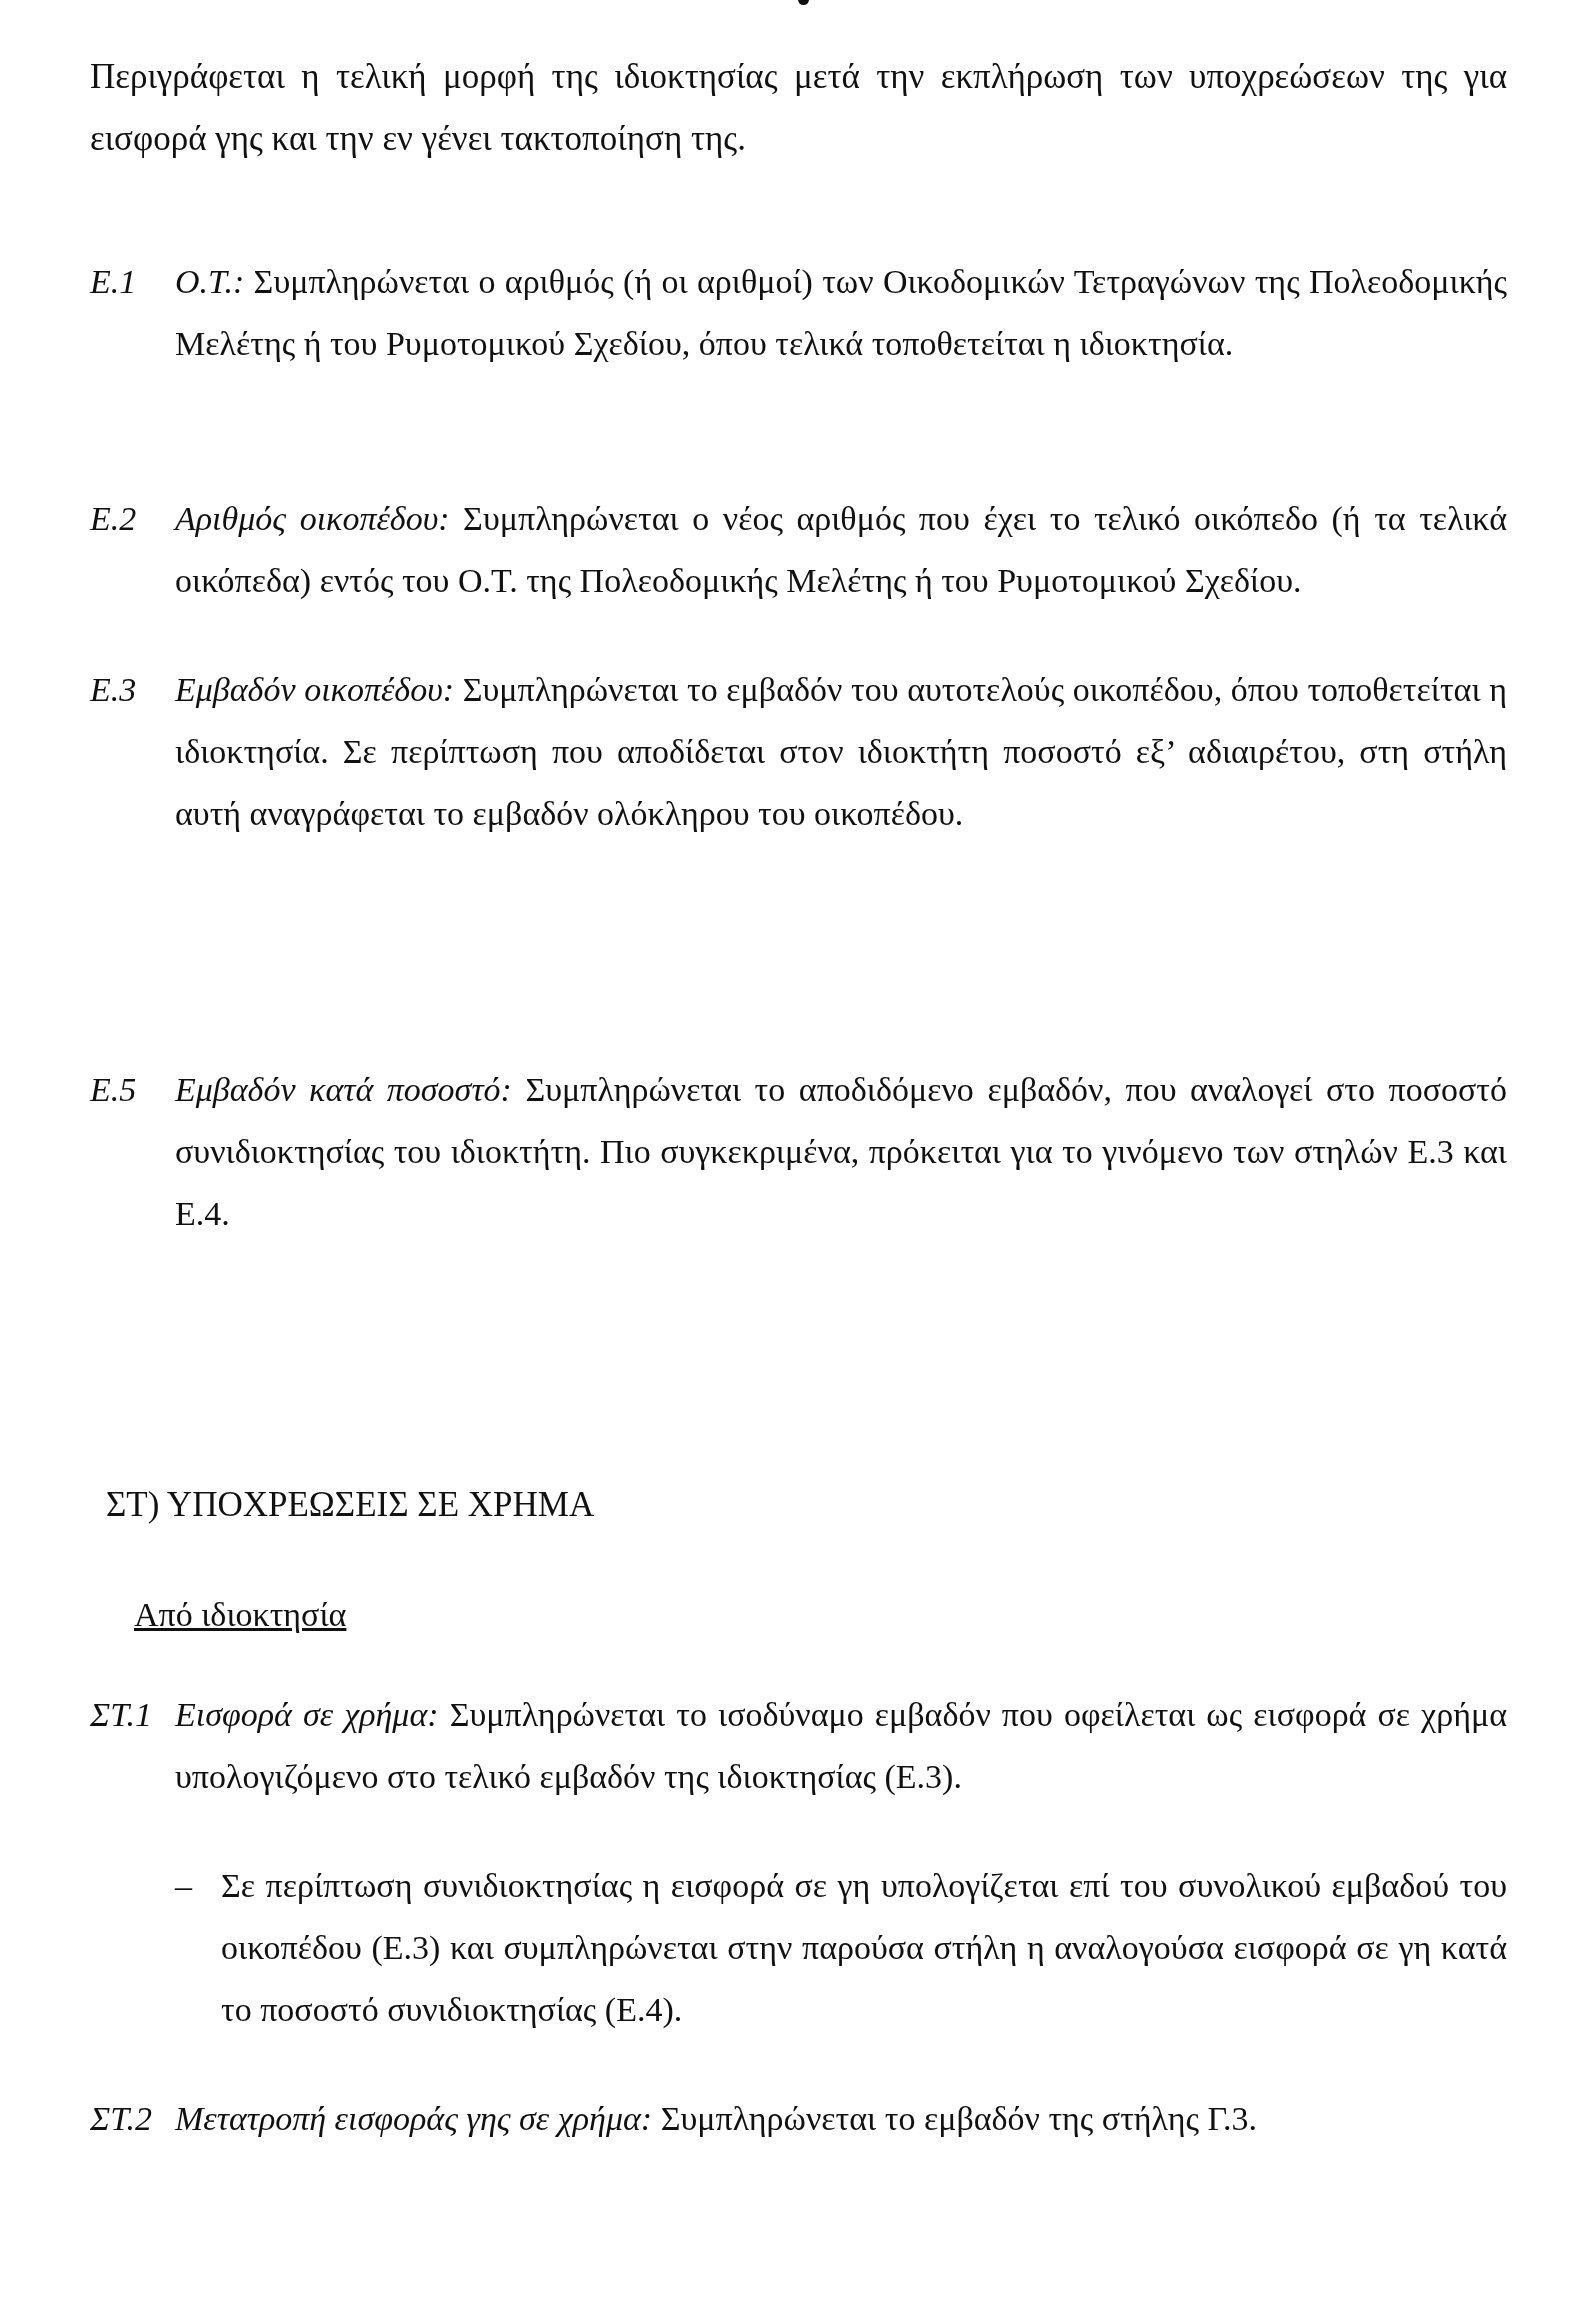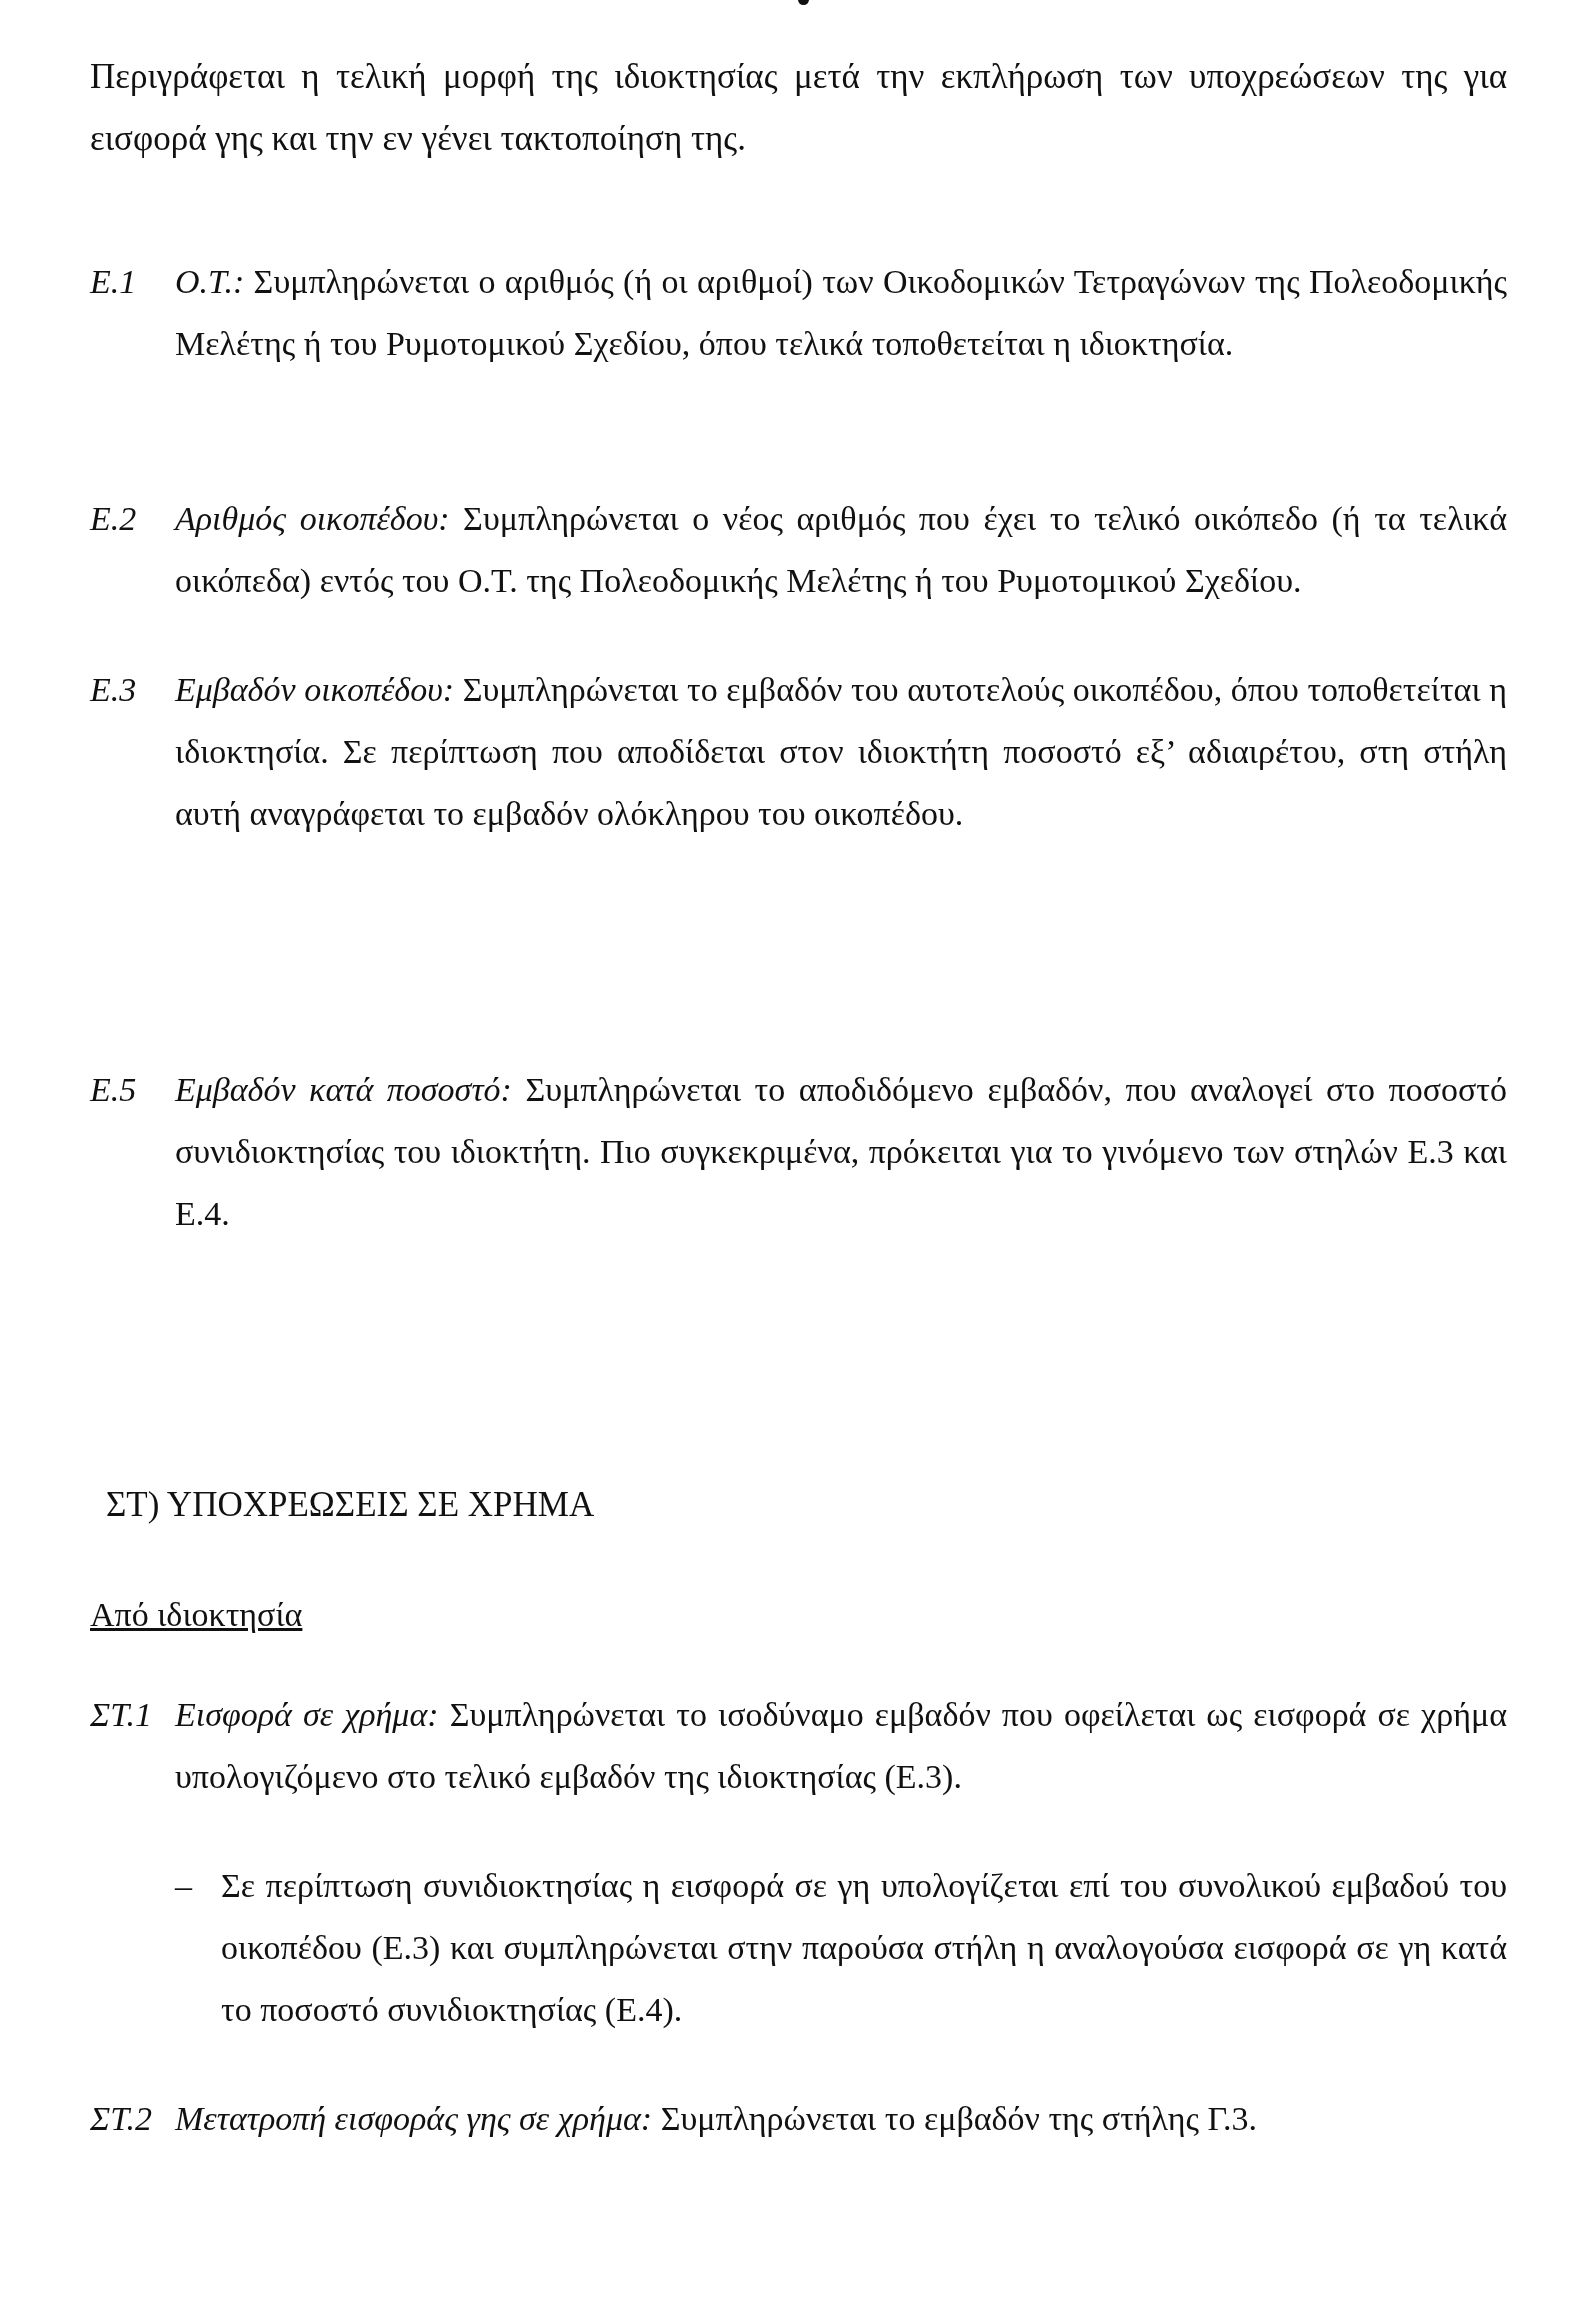--- a/index.html
+++ b/index.html
@@ -54,21 +54,21 @@
 
 
   <div class="item" style="top:1059px;">
     <span class="code">Ε.5</span>
     <div class="body"><span class="term">Εμβαδόν κατά ποσοστό:</span> <span>Συμπληρώνεται το αποδιδόμενο εμβαδόν, που αναλογεί στο ποσοστό συνιδιοκτησίας του ιδιοκτήτη. Πιο συγκεκριμένα, πρόκειται για το γινόμενο των στηλών Ε.3 και Ε.4.</span></div>
   </div>
 
 
   <div class="heading" style="top:1482px;">ΣΤ) ΥΠΟΧΡΕΩΣΕΙΣ ΣΕ ΧΡΗΜΑ</div>
 
-  <div class="subheading" style="top:1592px;">Από ιδιοκτησία</div>
+  <div class="subheading" style="top:1592px;margin-left:44px;">Από ιδιοκτησία</div>
 
   <div class="item st" style="top:1684px;">
     <span class="code">ΣΤ.1</span>
     <div class="body"><span class="term">Εισφορά σε χρήμα:</span> <span>Συμπληρώνεται το ισοδύναμο εμβαδόν που οφείλεται ως εισφορά σε χρήμα υπολογιζόμενο στο τελικό εμβαδόν της ιδιοκτησίας (Ε.3).</span></div>
   </div>
 
   <div class="bullet" style="top:1855px;">
     <span class="dash">–</span>
     <div class="body">Σε περίπτωση συνιδιοκτησίας η εισφορά σε γη υπολογίζεται επί του συνολικού εμβαδού του οικοπέδου (Ε.3) και συμπληρώνεται στην παρούσα στήλη η αναλογούσα εισφορά σε γη κατά το ποσοστό συνιδιοκτησίας (Ε.4).</div>
   </div>

